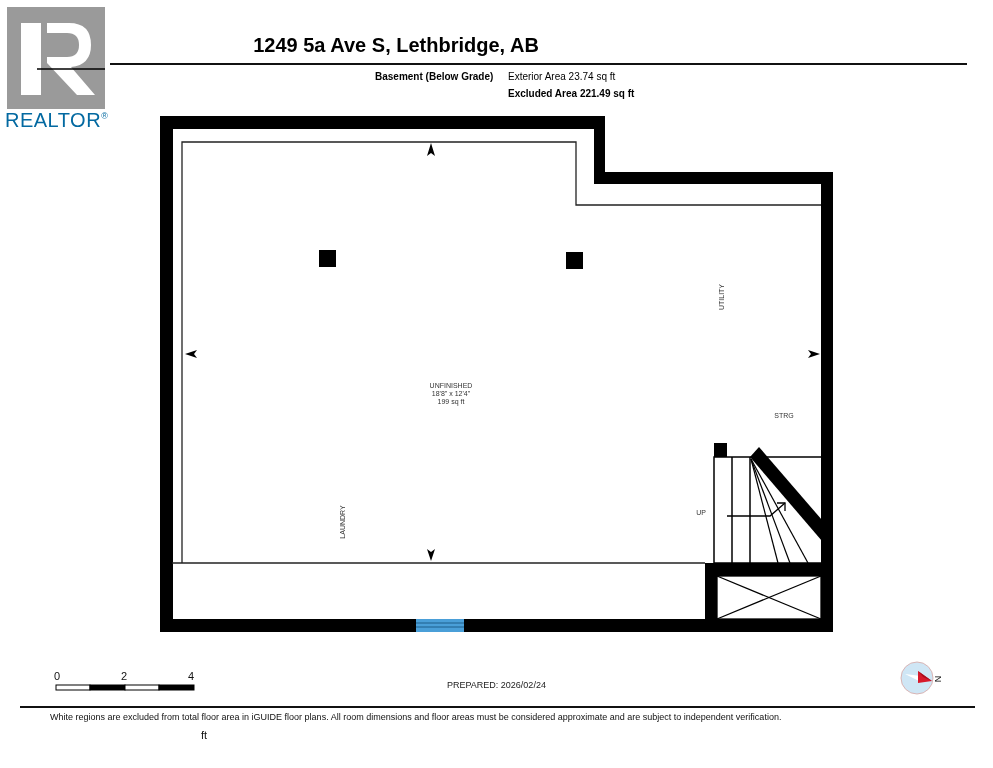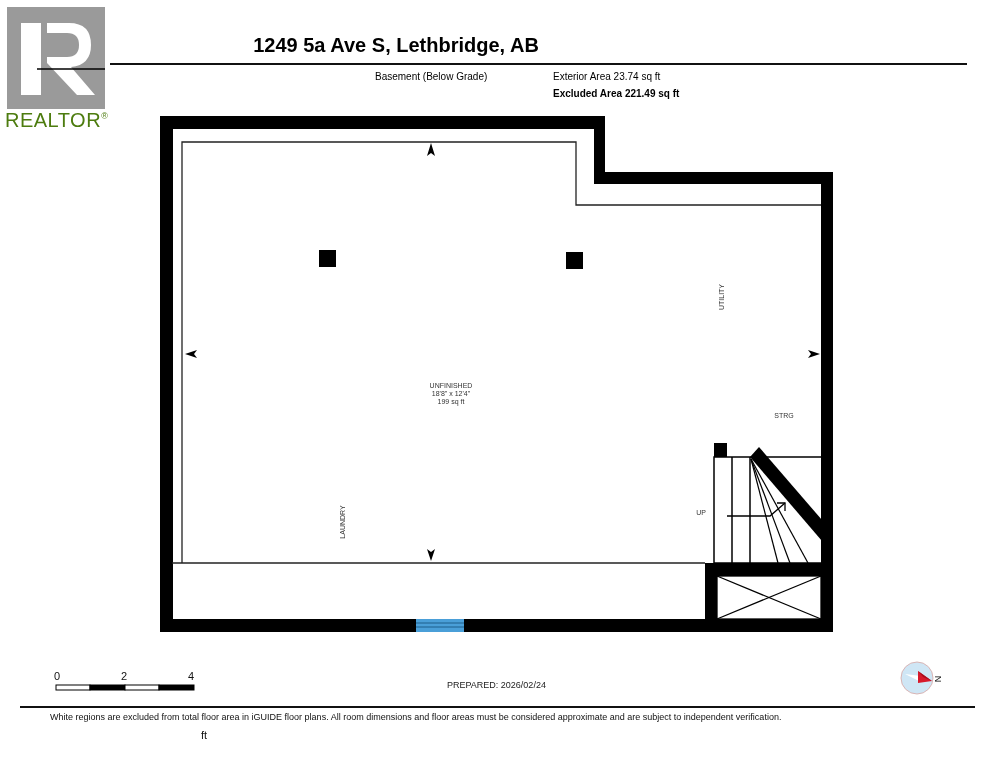--- a/index.html
+++ b/index.html
@@ -1,24 +1,24 @@
 <!DOCTYPE html>
 <html><head>
   <meta charset="utf-8">
   <style>
     html, body { margin: 0; padding: 0; background: #ffffff; }
     body { width: 993px; height: 768px; position: relative; overflow: hidden; font-family: "Liberation Sans", sans-serif; color: #000; }
     .abs { position: absolute; }
     .logo { left: 7px; top: 7px; width: 98px; height: 102px; background: #9a9a9a; }
-    .logo-text { left: 5px; top: 109px; font-size: 20px; color: #4d7c0f; letter-spacing: 0.5px; white-space: nowrap; }
+    .logo-text { left: 5px; top: 109px; font-size: 20px; color: #0369a1; letter-spacing: 0.5px; white-space: nowrap; }
     .logo-text sup { font-size: 9px; vertical-align: top; position: relative; top: 2px; }
     .title { left: 0; width: 786px; top: 34px; text-align: center; font-size: 20px; font-weight: bold; padding-left: 6px; box-sizing: border-box; }
     .header-rule { left: 110px; top: 63px; width: 857px; height: 2px; background: #111; }
-    .level-name { left: 375px; top: 71px; font-size: 10px; font-weight: normal; white-space: nowrap; }
-    .area-line { left: 508px; font-size: 10px; white-space: nowrap; margin-left: 45px; }
+    .level-name { left: 375px; top: 71px; font-size: 10px; font-weight: bold; white-space: nowrap; }
+    .area-line { left: 508px; font-size: 10px; white-space: nowrap; }
     .room-label { font-size: 7px; color: #333; text-align: center; line-height: 8px; white-space: nowrap; }
     .vert { transform: rotate(-90deg); transform-origin: center center; }
     .scale-label { font-size: 11px; color: #111; }
     .prepared { left: 447px; top: 680px; font-size: 9px; color: #222; white-space: nowrap; }
     .footer-rule { left: 20px; top: 706px; width: 955px; height: 2px; background: #111; }
     .footer-note { left: 50px; top: 712px; font-size: 9px; color: #111; white-space: nowrap; }
     svg { position: absolute; left: 0; top: 0; }
   </style>
 </head>
 <body>

